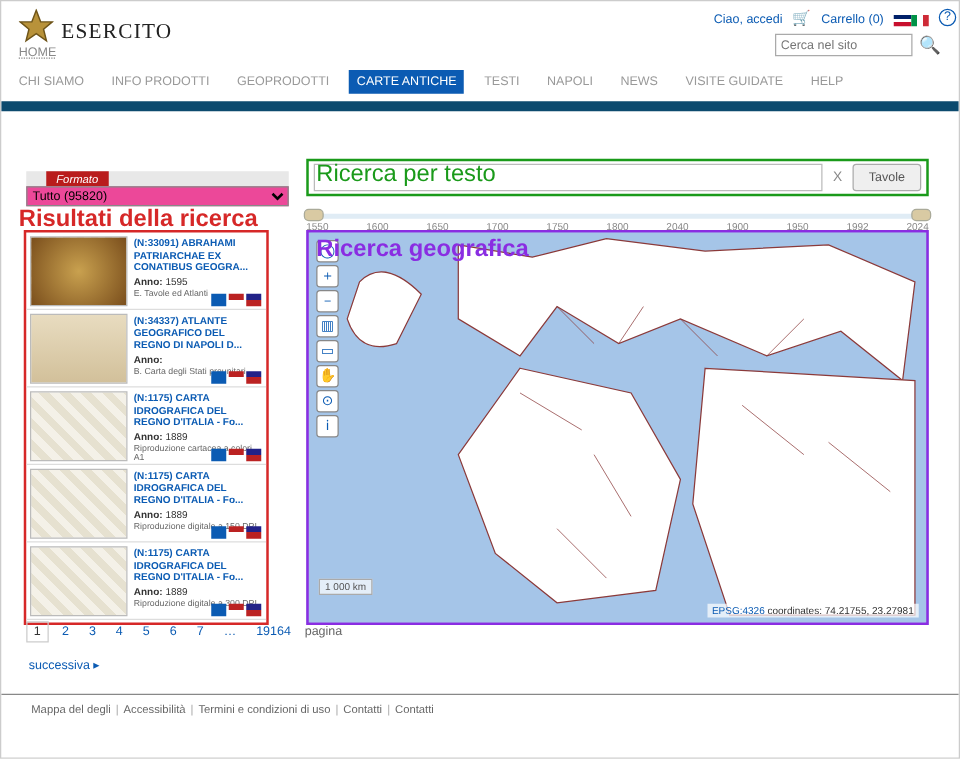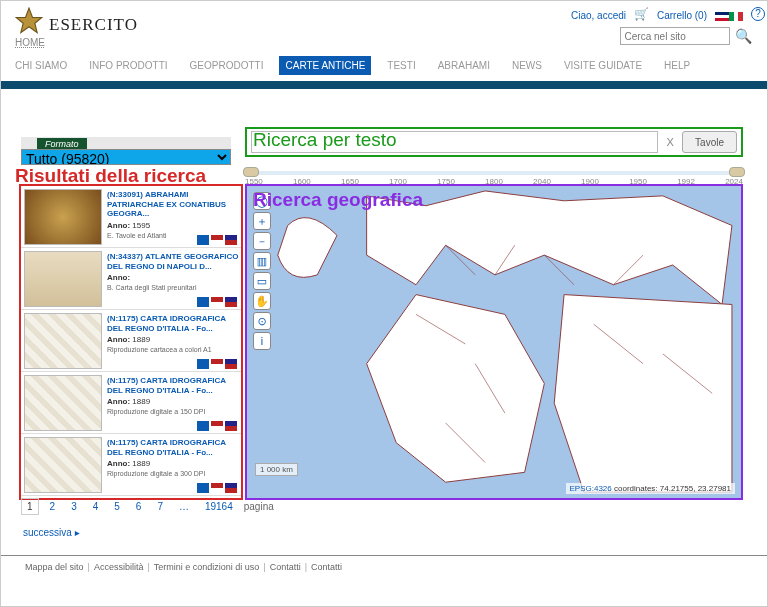--- a/index.html
+++ b/index.html
@@ -20,25 +20,25 @@
 .help-q{width:14px;height:14px;border:1px solid #0b5bb3;border-radius:50%;color:#0b5bb3;text-align:center;line-height:12px;font-size:10px}
 .searchsite{position:absolute;top:26px;right:14px;display:flex;align-items:center}
 .searchsite input{width:110px;height:18px;border:1px solid #aaa;padding:0 4px;font-size:10px;color:#888}
 .searchsite .mag{font-size:14px;color:#0b5bb3;margin-left:6px}
 .nav{margin:8px 0 0;padding:0 8px 6px;border-bottom:8px solid #0c4a6e}
 .nav ul{list-style:none;display:flex;gap:10px;font-size:10px;color:#999}
 .nav li{padding:4px 6px;cursor:pointer}
 .nav li.active{background:#0b5bb3;color:#fff}
 .content{position:relative;padding:0 14px;height:calc(607px - 114px)}
 .formato-bar{position:absolute;top:48px;left:20px;width:210px}
-.formato-hdr{background:#14532d;color:#fff;font-size:9px;font-style:italic;padding:1px 8px;display:inline-block;margin-left:16px}
+.formato-hdr{background:#b91c1c;color:#fff;font-size:9px;font-style:italic;padding:1px 8px;display:inline-block;margin-left:16px}
 .formato-hdr-wrap{background:#e8e8e8;height:12px}
-.formato-select{width:100%;font-size:14px;border:1px solid #888;background:#0ea5e9;height:16px}
+.formato-select{width:100%;font-size:10px;border:1px solid #888;background:#ec4899;height:16px}
 .label-results{position:absolute;top:76px;left:14px;font-size:19px;font-weight:bold;color:#d62828;z-index:5}
-.results-box{position:absolute;top:95px;left:18px;width:224px;height:316px;border:2px solid #d62828;overflow:hidden}
+.results-box{position:absolute;top:95px;left:18px;width:196px;height:316px;border:2px solid #d62828;overflow:hidden}
 .result{display:flex;height:62px;border-bottom:1px solid #ddd}
 .thumb{width:78px;height:56px;margin:3px;border:1px solid #bbb;background:#eee;flex-shrink:0}
 .thumb.t1{background:radial-gradient(circle at 50% 50%,#c9a14f,#7a4e1c),repeating-linear-gradient(45deg,#a0682f 0,#a0682f 4px,#c49a5d 4px,#c49a5d 8px)}
 .thumb.t2{background:linear-gradient(#e8dcc0,#d2c09a)}
 .thumb.t3{background:repeating-linear-gradient(45deg,#f4f1e8 0,#f4f1e8 6px,#e6e1d0 6px,#e6e1d0 12px)}
 .rinfo{padding:4px 2px 0 2px;position:relative;flex:1}
 .rtitle{font-size:8px;font-weight:bold;color:#0b5bb3;line-height:1.2}
 .ryear{font-size:8px;color:#333;margin-top:2px}
 .rdesc{font-size:7px;color:#666;margin-top:2px}
 .ricons{position:absolute;bottom:2px;right:4px;display:flex;gap:2px}
@@ -98,21 +98,21 @@
     </div>
   </div>
 
   <nav class="nav">
     <ul id="navlist">
         <li>CHI SIAMO</li>
         <li>INFO PRODOTTI</li>
         <li>GEOPRODOTTI</li>
         <li class="active">CARTE ANTICHE</li>
         <li>TESTI</li>
-        <li>ABRAHAMI</li>
+        <li>NAPOLI</li>
         <li>NEWS</li>
         <li>VISITE GUIDATE</li>
         <li>HELP</li>
       </ul>
   </nav>
 
   <div class="content">
     <div class="formato-bar">
       <div class="formato-hdr-wrap"><span class="formato-hdr">Formato</span></div>
       <select class="formato-select">
@@ -255,21 +255,21 @@
         <span class="pg">6</span>
         <span class="pg">7</span>
         <span class="pg">…</span>
         <span class="pg">19164</span>
         <span style="color: rgb(102, 102, 102);">pagina</span>
         <div style="flex-basis: 100%;"></div>
         <span class="succ">successiva ▸</span>
       </div>
 
     <div class="footer" id="footer">
-        <span>Mappa del sito</span>
+        <span>Mappa del degli</span>
         <span class="sep"> | </span>
         <span>Accessibilità</span>
         <span class="sep"> | </span>
         <span>Termini e condizioni di uso</span>
         <span class="sep"> | </span>
         <span>Contatti</span>
         <span class="sep"> | </span>
         <span>Contatti</span>
       </div>
   </div>

